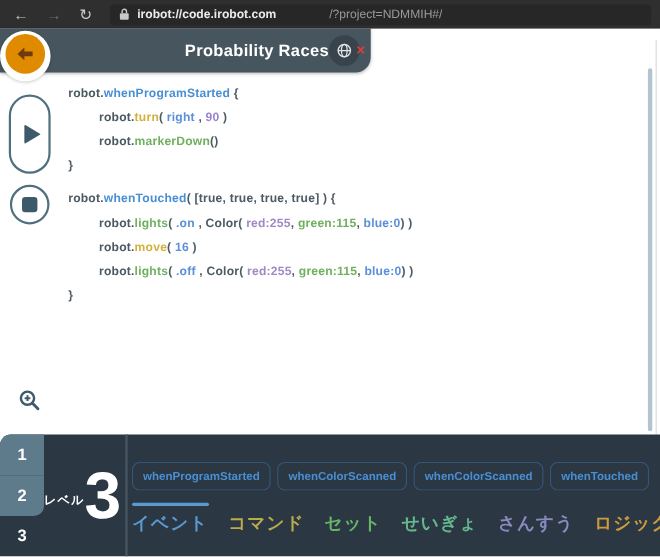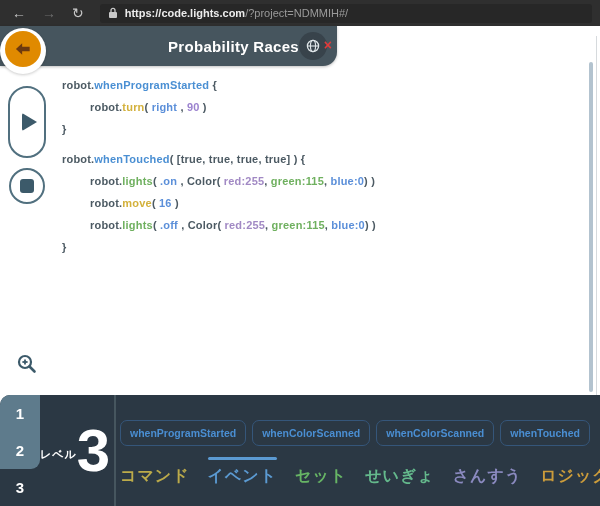--- a/index.html
+++ b/index.html
@@ -9,21 +9,21 @@
   
   .browser-bar { position:absolute; top:0; left:0; width:600px; height:26px;
     background:#2f2f2f; display:flex; align-items:center; }
   .nav-glyph { font-size:14px; line-height:1; color:#c9c9c9; margin-left:16px; cursor:default; }
   .nav-glyph.back { margin-left:12px; }
   .nav-glyph.fwd { color:#6e6e6e; }
   .address-field { flex:1; height:19px; margin:0 8px 0 16px; background:#272727;
     border-radius:3px; display:flex; align-items:center; padding:0 8px; }
   .url { font-size:11px; white-space:nowrap; overflow:hidden; margin-left:7px; }
   .url .host { color:#ececec; font-weight:bold; }
-  .url .path { color:#9a9a9a; }
+  .url .path { color:#9a9a9a;margin-left:48px; }
 
   
   .app-header { position:absolute; top:26px; left:0; width:337px; height:40px;
     background:#46555e; border-radius:0 0 14px 0;
     box-shadow:0 1px 3px rgba(0,0,0,.25); display:flex; align-items:center; }
   .back-wrap { position:absolute; left:0px; top:2px; width:46px; height:46px;
     background:#fff; border-radius:50%; box-shadow:0 1px 3px rgba(0,0,0,.2); }
   .back-button { position:absolute; left:5px; top:5px; width:36px; height:36px;
     background:#e08a00; border:none; border-radius:50%; cursor:pointer;
     display:flex; align-items:center; justify-content:center; }
@@ -101,21 +101,21 @@
 
   <div class="browser-bar">
     <span class="nav-glyph back">←</span>
     <span class="nav-glyph fwd">→</span>
     <span class="nav-glyph">↻</span>
     <div class="address-field">
       <svg width="10" height="12" viewBox="0 0 10 12">
         <rect x="1" y="5" width="8" height="6" rx="1" fill="#c9c9c9"></rect>
         <path d="M3 5 V3.4 a2 2 0 0 1 4 0 V5" stroke="#c9c9c9" fill="none" stroke-width="1.3"></path>
       </svg>
-      <span class="url"><span class="host">https://code.lights.com</span><span class="path">/?project=NDMMIH#/</span></span>
+      <span class="url"><span class="host">irobot://code.irobot.com</span><span class="path">/?project=NDMMIH#/</span></span>
     </div>
   </div>
 
   <div class="app-header">
     <div class="back-wrap"></div>
     <button class="back-button">
       <svg width="20" height="20" viewBox="0 0 24 24">
         <path d="M11 5 L3.5 12 L11 19 L11 14.6 L20 14.6 L20 9.4 L11 9.4 Z" fill="#6e3a0f"></path>
       </svg>
     </button>
@@ -133,20 +133,21 @@
   <button class="play-button">
     <span class="play-tri"></span>
   </button>
   <button class="stop-button">
     <span class="stop-sq"></span>
   </button>
 
   <div class="code-editor">
       <div class="code-line"><span class="tok-plain">robot.</span><span class="tok-event">whenProgramStarted</span><span class="tok-plain"> {</span></div>
       <div class="code-line indent"><span class="tok-plain">robot.</span><span class="tok-cmd">turn</span><span class="tok-plain">( </span><span class="tok-blue">right</span><span class="tok-plain"> , </span><span class="tok-purple">90</span><span class="tok-plain"> )</span></div>
+      <div class="code-line indent"><span class="tok-plain">robot.</span><span class="tok-green">markerDown</span><span class="tok-plain">()</span></div>
       <div class="code-line"><span class="tok-plain">}</span></div>
       <div class="code-gap"></div>
       <div class="code-line"><span class="tok-plain">robot.</span><span class="tok-event">whenTouched</span><span class="tok-plain">( [true, true, true, true] ) {</span></div>
       <div class="code-line indent"><span class="tok-plain">robot.</span><span class="tok-green">lights</span><span class="tok-plain">( </span><span class="tok-blue">.on</span><span class="tok-plain"> , Color( </span><span class="tok-violet">red:255</span><span class="tok-plain">, </span><span class="tok-green">green:115</span><span class="tok-plain">, </span><span class="tok-blue">blue:0</span><span class="tok-plain">) )</span></div>
       <div class="code-line indent"><span class="tok-plain">robot.</span><span class="tok-cmd">move</span><span class="tok-plain">( </span><span class="tok-blue">16</span><span class="tok-plain"> )</span></div>
       <div class="code-line indent"><span class="tok-plain">robot.</span><span class="tok-green">lights</span><span class="tok-plain">( </span><span class="tok-blue">.off</span><span class="tok-plain"> , Color( </span><span class="tok-violet">red:255</span><span class="tok-plain">, </span><span class="tok-green">green:115</span><span class="tok-plain">, </span><span class="tok-blue">blue:0</span><span class="tok-plain">) )</span></div>
       <div class="code-line"><span class="tok-plain">}</span></div>
     </div>
 
   <button class="zoom-button">
@@ -172,30 +173,30 @@
       <div class="level-number">3</div>
     </div>
     <div class="panel-separator"></div>
     <div class="chips-row">
         <button class="chip chip-event">whenProgramStarted</button>
         <button class="chip chip-event">whenColorScanned</button>
         <button class="chip chip-event">whenColorScanned</button>
         <button class="chip chip-event">whenTouched</button>
       </div>
     <div class="tabs-row">
-        <div class="tab">
-          <div class="tab-indicator"></div>
-          <div class="tab-label" style="color: rgb(188, 171, 74);">コマンド</div>
-        </div>
         <div class="tab active">
           <div class="tab-indicator" style="background: rgb(91, 154, 210);"></div>
           <div class="tab-label" style="color: rgb(91, 154, 210);">イベント</div>
         </div>
         <div class="tab">
           <div class="tab-indicator"></div>
+          <div class="tab-label" style="color: rgb(188, 171, 74);">コマンド</div>
+        </div>
+        <div class="tab">
+          <div class="tab-indicator"></div>
           <div class="tab-label" style="color: rgb(103, 181, 101);">セット</div>
         </div>
         <div class="tab">
           <div class="tab-indicator"></div>
           <div class="tab-label" style="color: rgb(100, 185, 140); text-align: right;">せいぎょ</div>
         </div>
         <div class="tab">
           <div class="tab-indicator"></div>
           <div class="tab-label" style="color: rgb(139, 138, 192);">さんすう</div>
         </div>

